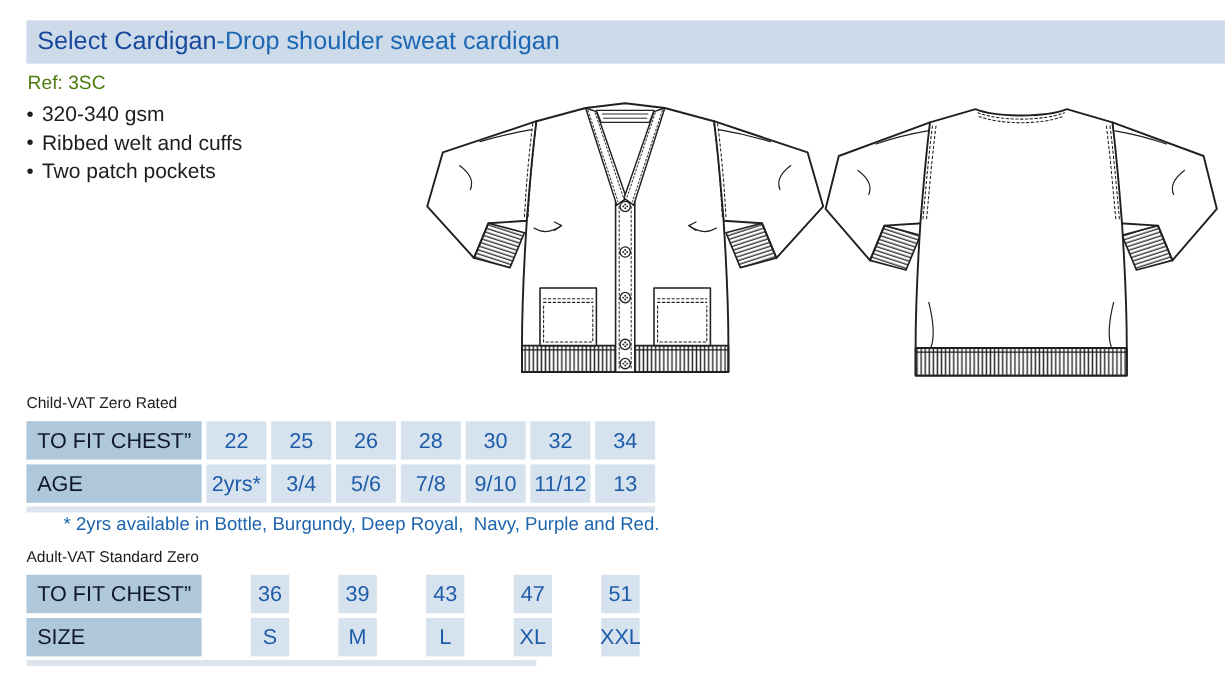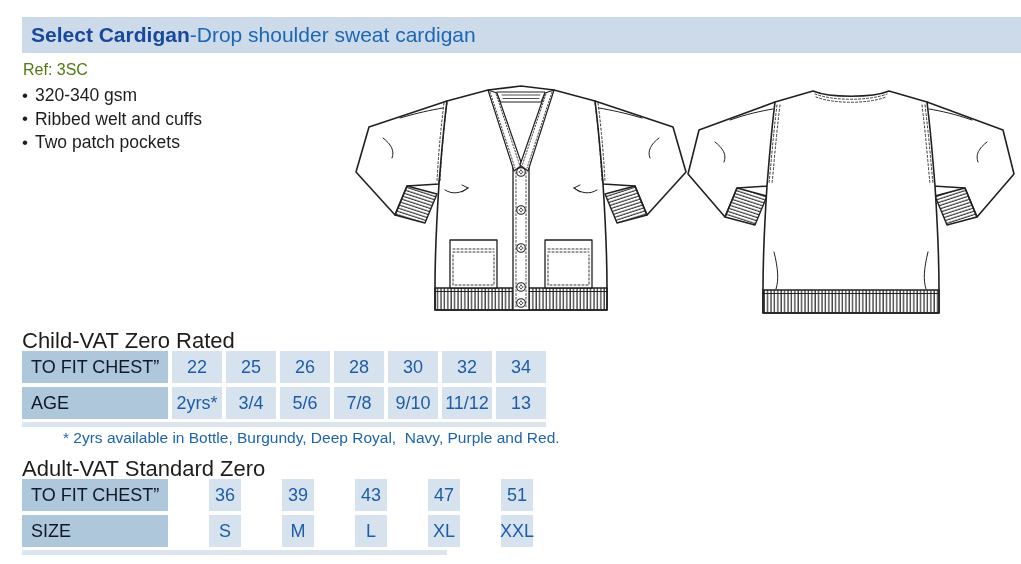--- a/index.html
+++ b/index.html
@@ -5,42 +5,42 @@
   html,body{margin:0;padding:0;background:#ffffff;}
   .page{
     position:relative;width:1021px;height:564px;background:#ffffff;
     font-family:"Liberation Sans", sans-serif;overflow:hidden;
   }
   .header-bar{
     position:absolute;left:22px;top:17px;width:999px;height:36px;
     background:#ccdae9;display:flex;align-items:center;
     padding-left:9px;box-sizing:border-box;white-space:nowrap;
   }
-  .title-bold{font-size:21px;font-weight:bold;color:#17489c;}
+  .title-bold{font-size:21px;font-weight:normal;color:#17489c;}
   .title-rest{font-size:21px;color:#1b67b4;}
   .ref-line{position:absolute;left:23px;top:61px;font-size:16px;color:#4d7c0f;}
   .bullets{position:absolute;left:22px;top:84px;font-size:17.5px;color:#1d1d1b;}
   .bullet-item{height:23.6px;display:flex;align-items:center;}
   .bullet-item::before{content:"\2022";margin-right:7px;font-size:17px;}
-  .section-title{position:absolute;left:22px;font-size:22px;color:#1d1d1b;}
+  .section-title{position:absolute;left:22px;font-size:13px;color:#1d1d1b;}
   .size-table{position:absolute;left:22px;}
   .trow{display:flex;gap:4px;margin-bottom:4px;height:32px;}
   .hcell{
     width:146px;background:#afc7db;color:#0f172a;font-size:18px;
     display:flex;align-items:center;padding-left:9px;box-sizing:border-box;flex:none;
   }
   .dcell{
     background:#d6e3ef;color:#1e5ca9;font-size:18px;
     display:flex;align-items:center;justify-content:center;flex:none;
   }
   .child .dcell{width:50px;}
   .adult .dcell{width:32px;margin-left:37px;}
   .bottom-strip{height:5px;background:#dce5ee;margin-top:-1px;}
   .footnote{
-    position:absolute;left:63px;top:429px;font-size:15.5px;color:#1c64ad;white-space:pre;
+    position:absolute;left:53px;top:429px;font-size:15.5px;color:#1c64ad;white-space:pre;
   }
   .drawing{position:absolute;top:78px;}
   .drawing.front{left:352px;}
   .drawing.back{left:683px;}
 </style>
 </head>
 <body>
 
 <div class="page">
 

